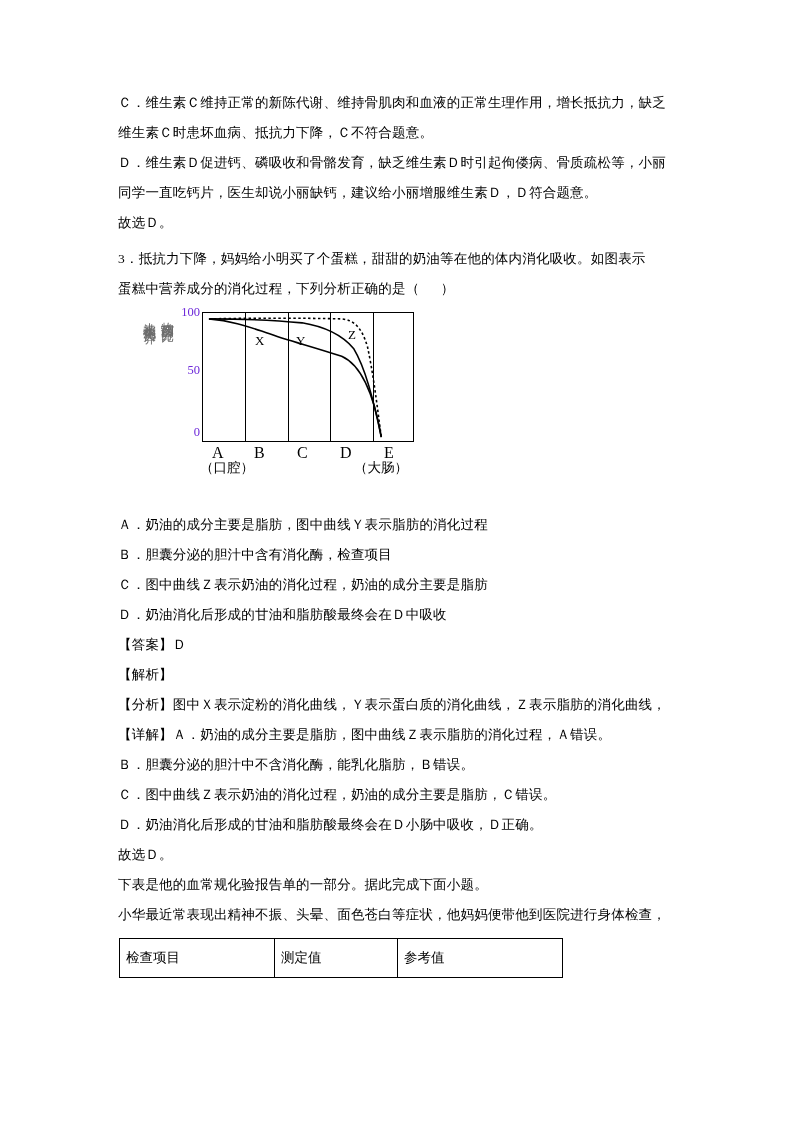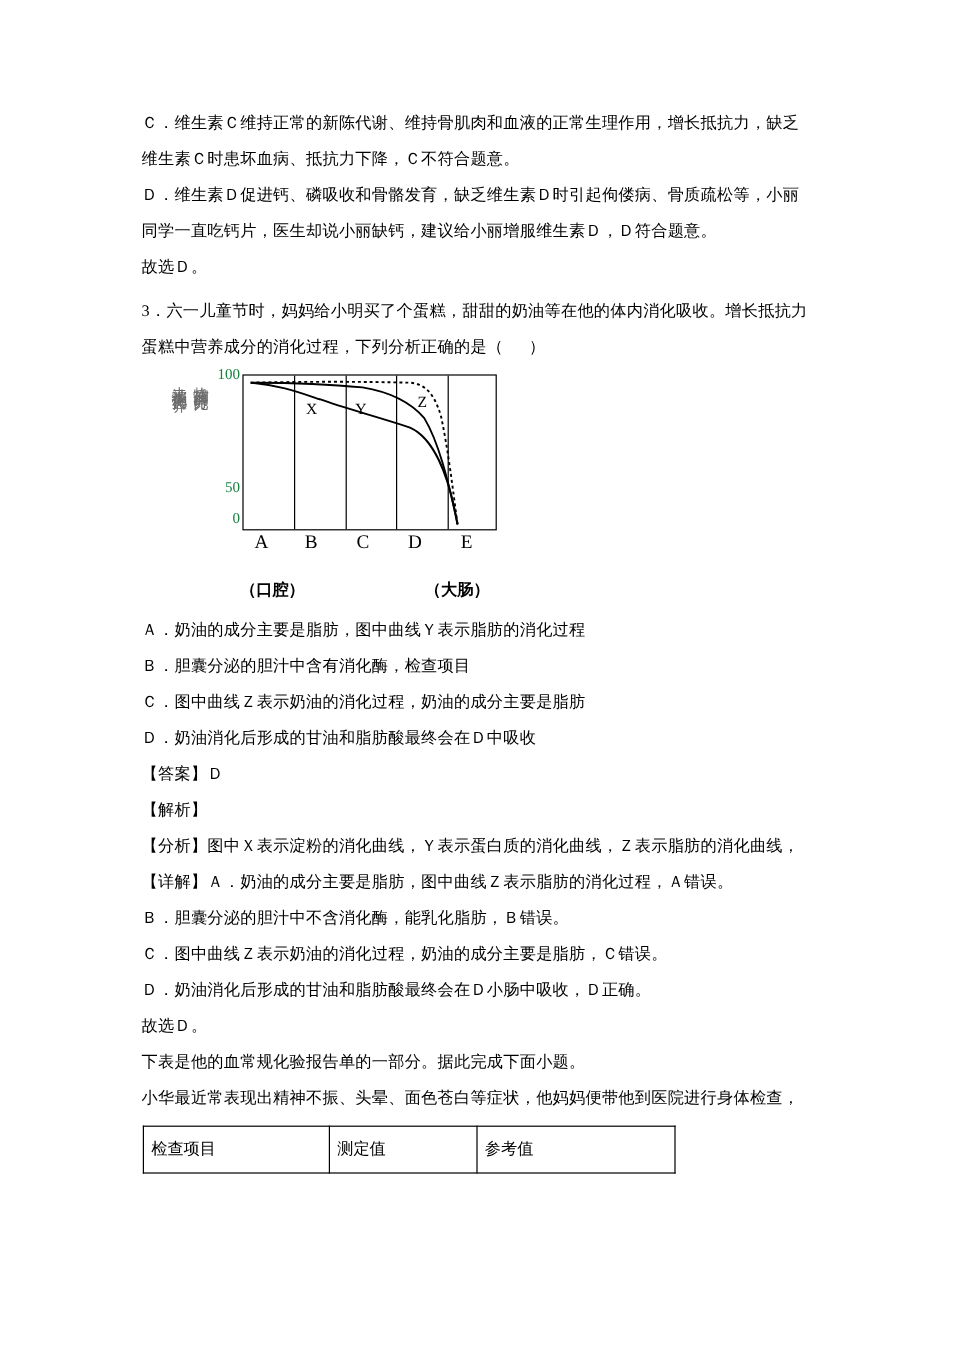--- a/index.html
+++ b/index.html
@@ -59,21 +59,21 @@
   }
   .yl-col.c1 { left: 22px; }
   .yl-col.c2 { left: 40px; }
   .ticks {
     position: absolute;
     left: 52px;
     top: -3px;
     width: 30px;
     height: 140px;
     font-size: 12.5px;
-    color: #15803d;
+    color: #6d28d9;
   }
   .ticks div {
     position: absolute;
     right: 0;
     text-align: right;
     width: 30px;
   }
   .gridline {
     position: absolute;
     top: 0;
@@ -100,25 +100,24 @@
     height: 22px;
     font-size: 16px;
   }
   .xaxis-letters span {
     position: absolute;
     top: 0;
   }
   .xaxis-sub {
     position: absolute;
     left: 84px;
-    top: 175px;
+    top: 151px;
     width: 230px;
     height: 22px;
     font-size: 13.5px;
-    font-weight: bold;
   }
   .xaxis-sub span {
     position: absolute;
     top: 0;
   }
   table.report {
     border-collapse: collapse;
     margin-top: 8px;
     margin-left: 1px;
   }
@@ -139,36 +138,36 @@
 
 <div class="page">
 
   <div class="line para">Ｃ．维生素Ｃ维持正常的新陈代谢、维持骨肌肉和血液的正常生理作用，增长抵抗力，缺乏</div>
   <div class="line para">维生素Ｃ时患坏血病、抵抗力下降，Ｃ不符合题意。</div>
   <div class="line para">Ｄ．维生素Ｄ促进钙、磷吸收和骨骼发育，缺乏维生素Ｄ时引起佝偻病、骨质疏松等，小丽</div>
   <div class="line para">同学一直吃钙片，医生却说小丽缺钙，建议给小丽增服维生素Ｄ，Ｄ符合题意。</div>
   <div class="line para">故选Ｄ。</div>
 
   <div class="q-block">
-    <div class="line"><span>3．</span><span>六一儿童节时，妈妈给小明买了个蛋糕，甜甜的奶油等在他的体内消化吸收。增长抵抗力</span></div>
+    <div class="line"><span>3．</span><span>抵抗力下降，妈妈给小明买了个蛋糕，甜甜的奶油等在他的体内消化吸收。如图表示</span></div>
     <div class="line">蛋糕中营养成分的消化过程，下列分析正确的是（      ）</div>
   </div>
 
   <div class="chart-wrap">
 
     <div class="yl-col c1">
       <span style="writing-mode: vertical-rl; font-size:13px; color:#6b6b6b; letter-spacing:1.5px;">未被消化营养</span>
     </div>
     <div class="yl-col c2">
       <span style="writing-mode: vertical-rl; font-size:13px; color:#6b6b6b; letter-spacing:1.5px;">物质的百分比</span>
     </div>
 
     <div class="ticks">
       <div style="top:0px;">100</div>
-      <div style="top:58px;margin-top:36px;">50</div>
+      <div style="top:58px;">50</div>
       <div style="top:120px;">0</div>
     </div>
 
     <div class="chart-area">
       <div class="gridline" style="left:42.4px;"></div>
       <div class="gridline" style="left:84.8px;"></div>
       <div class="gridline" style="left:127.2px;"></div>
       <div class="gridline" style="left:169.6px;"></div>
 
       <svg class="curve-svg" viewBox="0 0 212 130" preserveAspectRatio="none">

